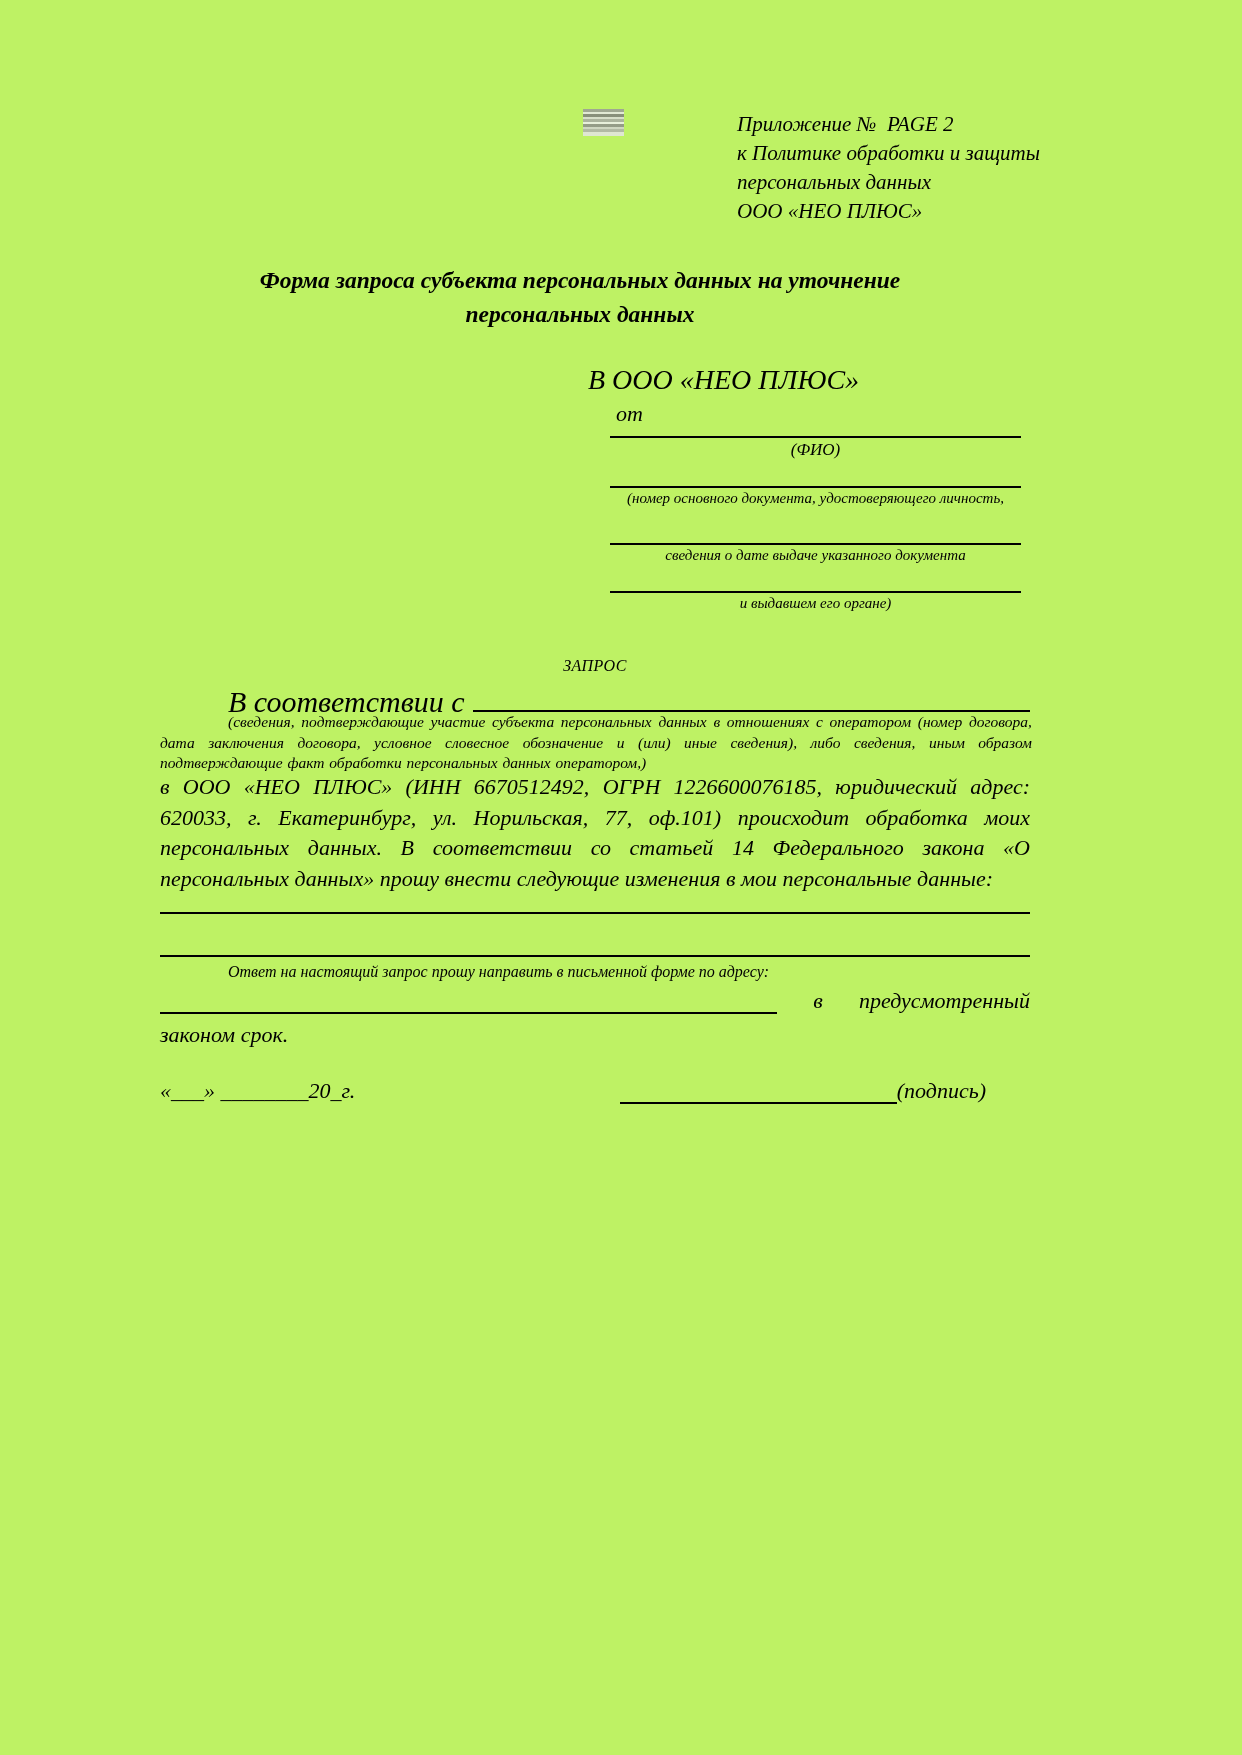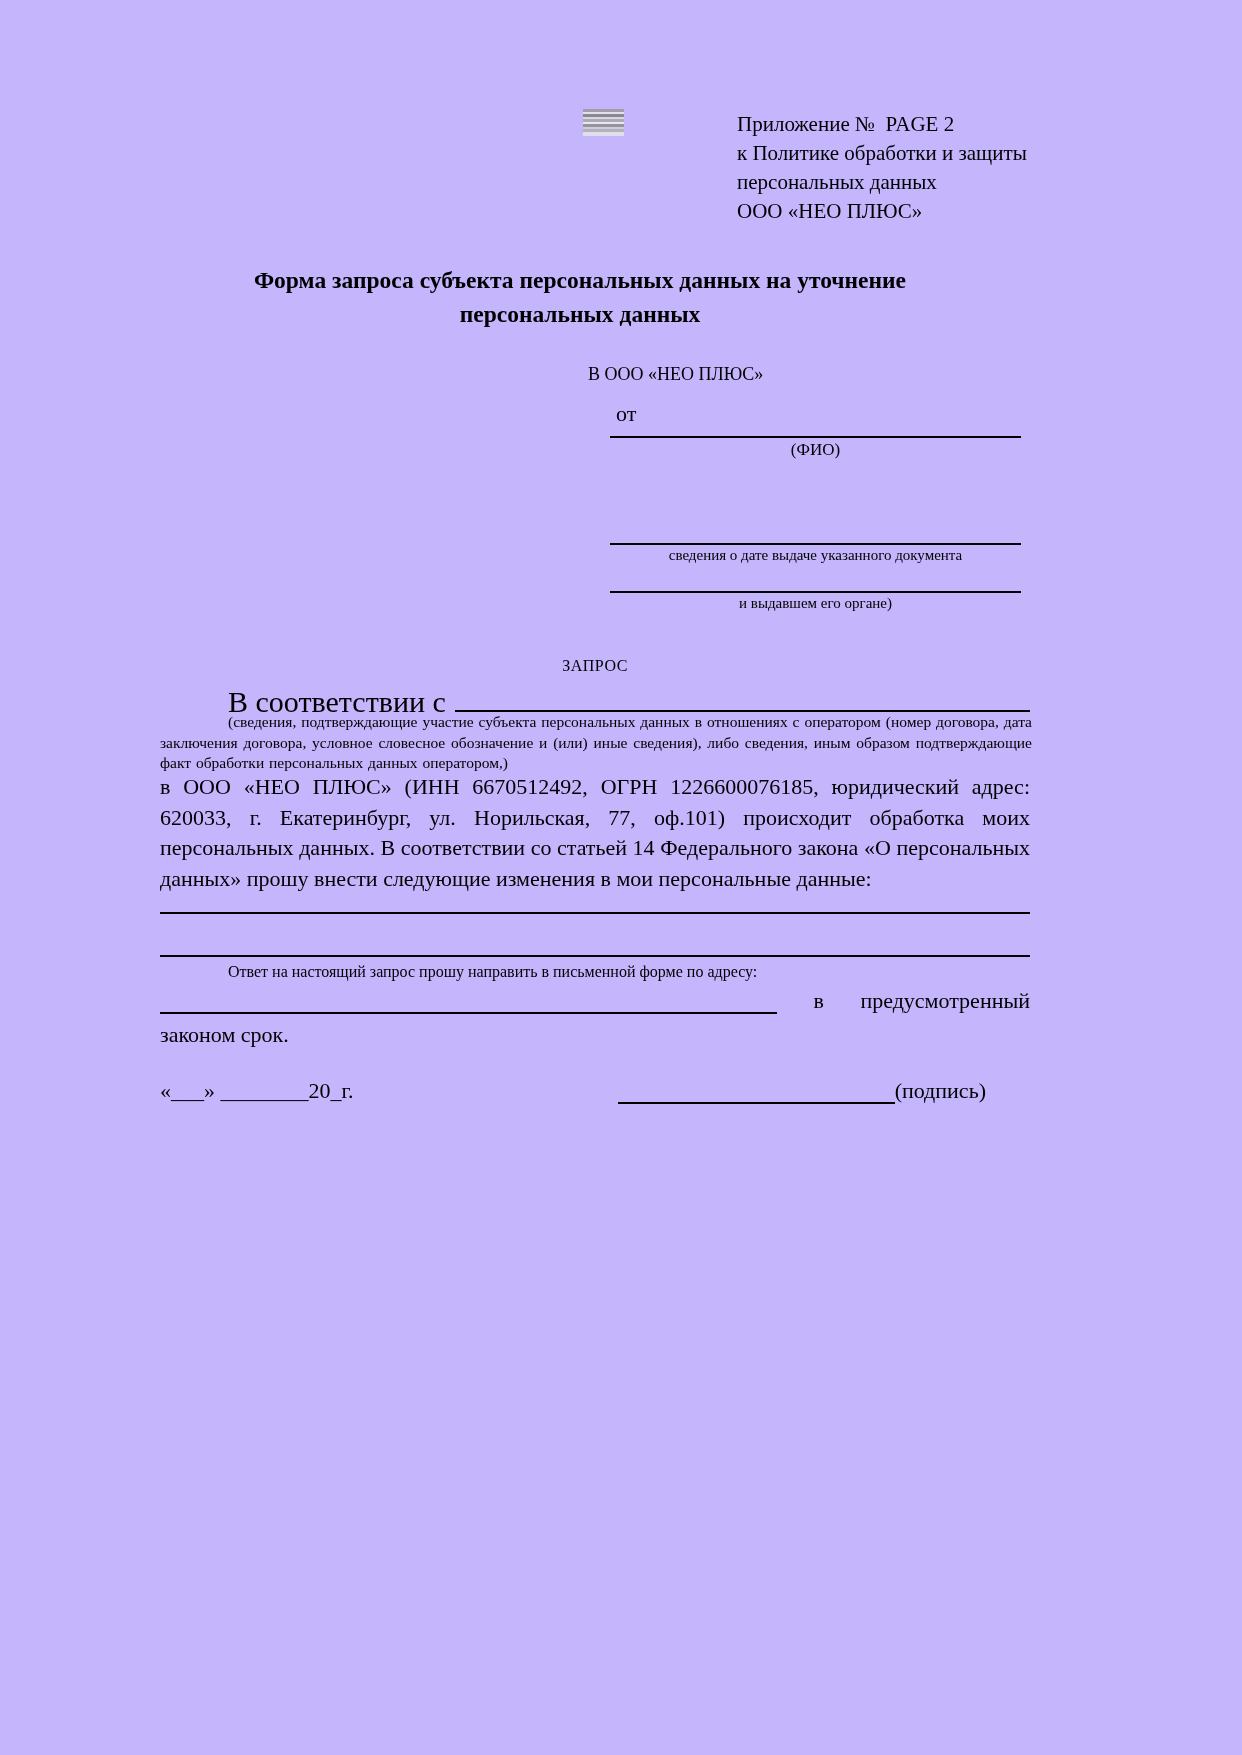--- a/index.html
+++ b/index.html
@@ -1,44 +1,45 @@
 <!DOCTYPE html>
 <html lang="ru"><head>
 <meta charset="utf-8">
 <style>
   html,body{margin:0;padding:0;background:#ffffff;}
   .page{
     position:relative;
     width:1242px;
     height:1755px;
-    background:#c4b5fd;
+    background:#bef264;
     color:#000000;
     font-family:"Liberation Serif","DejaVu Serif",serif;
     overflow:hidden;
+    font-style:italic;
   }
   .abs{position:absolute;}
 
   
   .artifact{
     left:583px;top:109px;width:41px;height:27px;
     background:repeating-linear-gradient(180deg,
       #9a9a9a 0 3px,#e8e8e8 3px 5px,#7f7f7f 5px 8px,
       #dcdcdc 8px 10px,#a8a8a8 10px 13px,#efefef 13px 15px,
       #8d8d8d 15px 18px,#d2d2d2 18px 20px,#b0b0b0 20px 23px,#e5e5e5 23px 27px);
     opacity:.85;
   }
 
   .hdr{left:737px;top:110px;font-size:21px;line-height:29px;white-space:nowrap;}
 
   .title{
     left:185px;top:263px;width:790px;
     text-align:center;font-weight:bold;font-size:23.5px;line-height:34px;
   }
 
-  .addr-to{left:588px;top:364px;font-size:18px;white-space:nowrap;}
+  .addr-to{left:588px;top:364px;font-size:28px;white-space:nowrap;}
   .addr-from{left:616px;top:401px;font-size:22px;}
 
   .field{left:610px;width:411px;text-align:center;}
   .rule{height:0;border-bottom:2px solid #000;}
   .cap{display:block;margin-top:2px;}
   .cap-lg{font-size:17px;}
   .cap-sm{font-size:15px;white-space:nowrap;}
 
   .f1{top:436px;} .f2{top:486px;} .f3{top:543px;} .f4{top:591px;}
 
@@ -87,20 +88,24 @@
 
   <div class="abs title">Форма запроса субъекта персональных данных на уточнение персональных данных</div>
 
   <div class="abs addr-to">В ООО «НЕО ПЛЮС»</div>
   <div class="abs addr-from">от</div>
 
   <div class="abs field f1">
     <div class="rule"></div>
     <span class="cap cap-lg">(ФИО)</span>
   </div>
+  <div class="abs field f2">
+    <div class="rule"></div>
+    <span class="cap cap-sm">(номер основного документа, удостоверяющего личность,</span>
+  </div>
   <div class="abs field f3">
     <div class="rule"></div>
     <span class="cap cap-sm">сведения о дате выдаче указанного документа</span>
   </div>
   <div class="abs field f4">
     <div class="rule"></div>
     <span class="cap cap-sm">и выдавшем его органе)</span>
   </div>
 
   <div class="abs zapros">ЗАПРОС</div>

